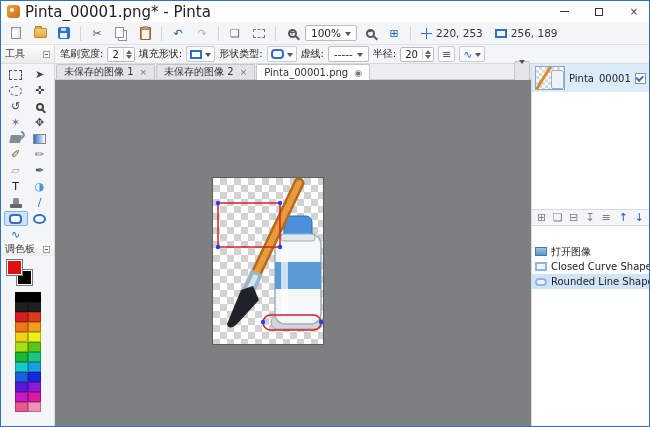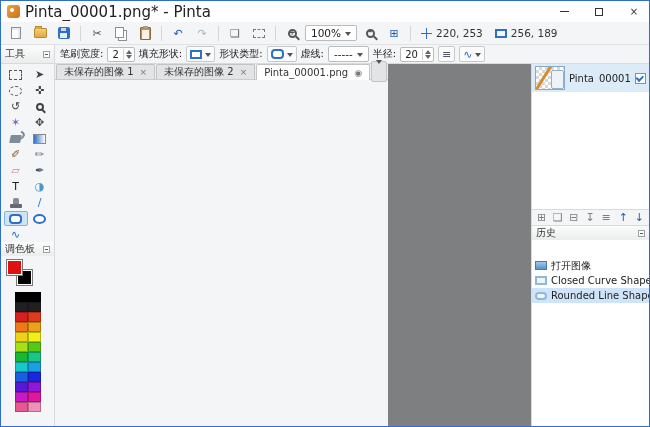--- a/index.html
+++ b/index.html
@@ -43,21 +43,21 @@
   .leftpanel{width:54px;background:#f4f5f6;border-right:1px solid #d8dadb;display:flex;flex-direction:column;overflow:hidden;flex:none;}
   .toolgrid{display:grid;grid-template-columns:24px 24px;justify-content:center;row-gap:1px;padding-top:3px;}
   .tool{height:15px;display:flex;align-items:center;justify-content:center;border:1px solid transparent;border-radius:2px;}
   .tool.sel{background:#cfe4f8;border-color:#7fb0e0;}
   .colorsel{height:32px;position:relative;margin:3px 5px 1px;}
   .pcol{position:absolute;width:17px;height:17px;border:1px solid #777;box-shadow:inset 0 0 0 1px #fff;}
   .pcol.primary{left:0;top:0;z-index:2;}
   .pcol.secondary{left:10px;top:10px;z-index:1;}
   .palgrid{display:grid;grid-template-columns:13px 13px;justify-content:center;}
   .swatch{width:13px;height:10px;border:1px solid rgba(0,0,0,.25);}
-  .center{flex:1;display:flex;flex-direction:row;min-width:0;}
+  .center{flex:1;display:flex;flex-direction:column;min-width:0;}
   .tabstrip{height:16px;background:#eceeef;display:flex;align-items:flex-end;padding:0 1px;border-bottom:1px solid #c9ccce;gap:1px;flex:none;}
   .tab{height:15px;display:inline-flex;align-items:center;gap:6px;padding:0 7px;background:#e2e4e5;border:1px solid #c2c5c7;border-bottom:none;border-radius:2px 2px 0 0;font-size:10px;color:#333;white-space:nowrap;}
   .tab.active{background:#fff;height:16px;margin-bottom:-1px;}
   .tclose{font-size:9px;color:#777;}
   .tabovf{margin-left:auto;align-self:center;padding:2px 4px 4px;background:#e2e4e5;border:1px solid #c2c5c7;border-radius:2px;}
   .canvas{flex:1;background:#7d7f80;position:relative;overflow:hidden;}
   .imgdoc{position:absolute;left:158px;top:98px;width:110px;height:166px;background-color:#fff;
     background-image:linear-gradient(45deg,#d2d2d2 25%,transparent 25%,transparent 75%,#d2d2d2 75%),
                      linear-gradient(45deg,#d2d2d2 25%,transparent 25%,transparent 75%,#d2d2d2 75%);
     background-size:14px 14px;background-position:0 0,7px 7px;box-shadow:0 0 0 1px #5a5c5d;}
@@ -424,24 +424,20 @@
             <span class="ic " style="color: rgb(119, 128, 136);">≡</span>
           </span>
           <span class="lspace"></span>
           <span class="lbtn">
             <span class="ic " style="color: rgb(27, 95, 180);">↑</span>
           </span>
           <span class="lbtn">
             <span class="ic " style="color: rgb(27, 95, 180);">↓</span>
           </span>
         </div>
-      <div class="phdr">
-        <span>历史</span>
-        <span class="collapse"></span>
-      </div>
       <div class="histlist" id="histlist">
           <div class="hrow">
             <span class="ic s-h-image"></span>
             <span class="hlabel">打开图像</span>
           </div>
           <div class="hrow">
             <span class="ic s-h-closed-curve"></span>
             <span class="hlabel">Closed Curve Shape 已添加</span>
           </div>
           <div class="hrow sel">

